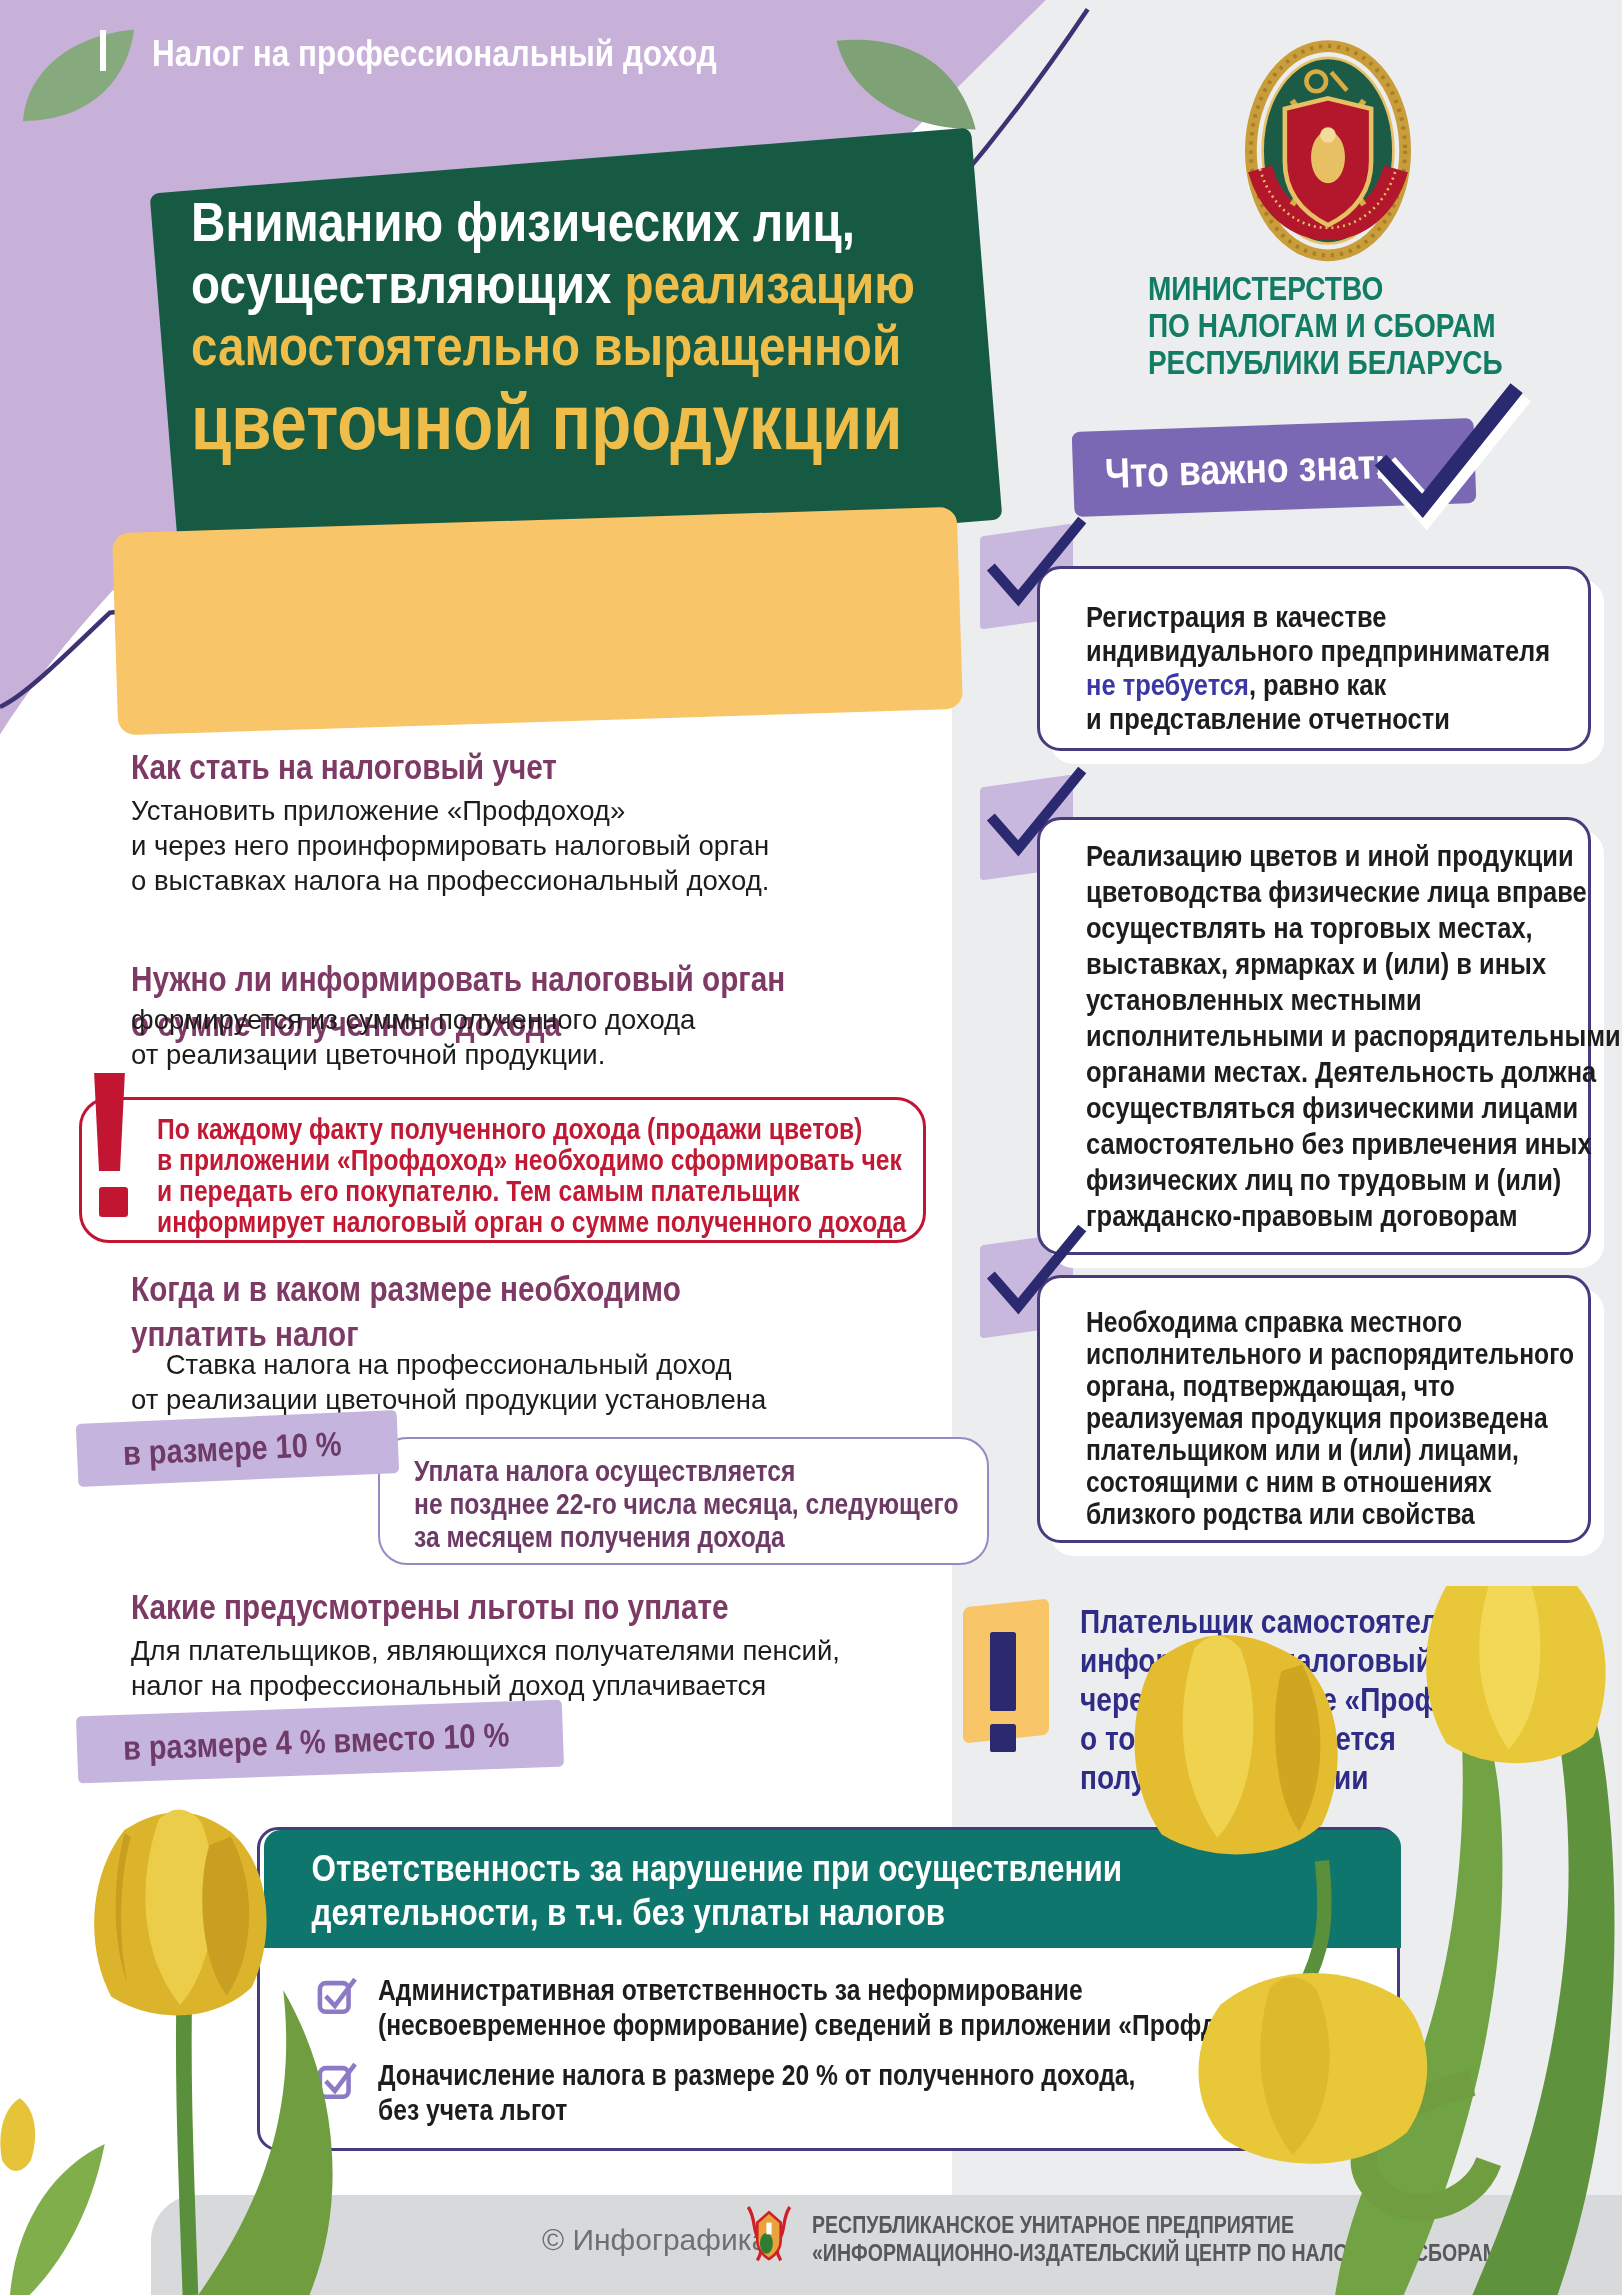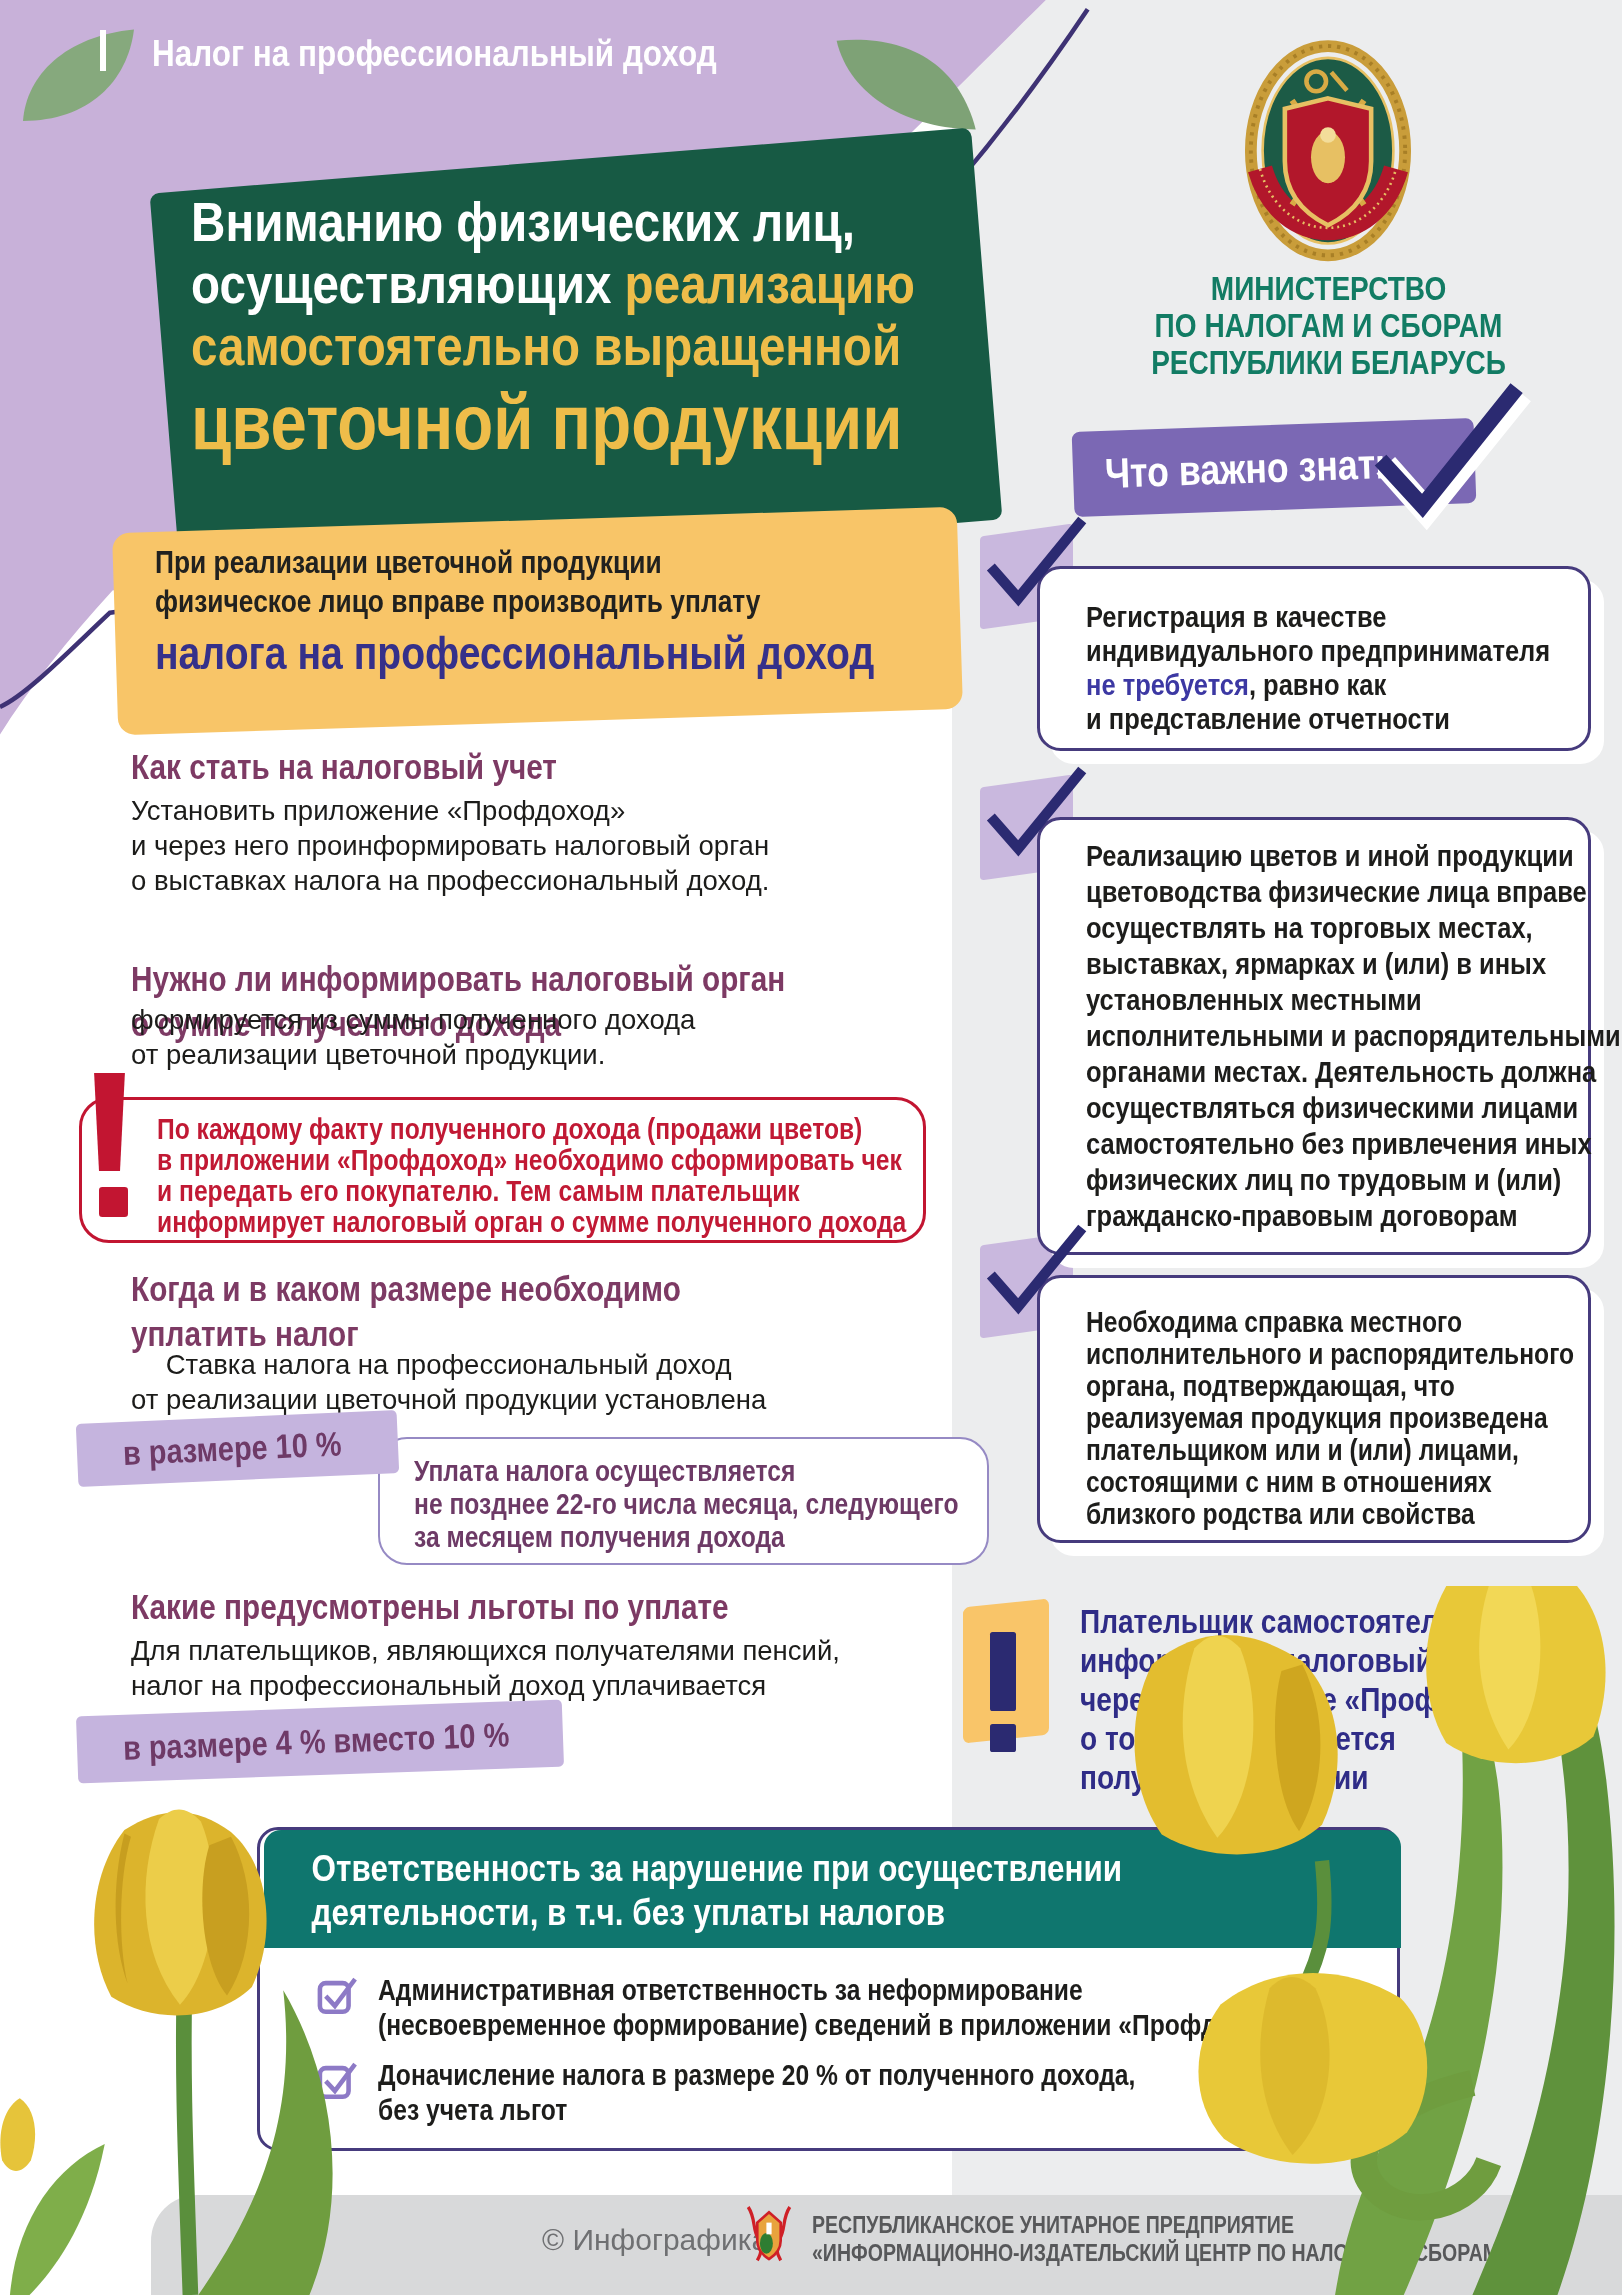--- a/index.html
+++ b/index.html
@@ -63,44 +63,37 @@
     <path d="M26,200 C60,320 200,320 234,200" stroke="#b2172b" stroke-width="38" fill="none"></path>
     <path d="M26,200 C60,320 200,320 234,200" stroke="#e7c063" stroke-width="4" fill="none" stroke-dasharray="3 6"></path>
     <path d="M75,95 L185,255 M185,95 L75,255" stroke="#d8ab45" stroke-width="9"></path>
     <circle cx="112" cy="66" r="15" fill="none" stroke="#d8ab45" stroke-width="7"></circle>
     <path d="M135,52 l24,28" stroke="#d8ab45" stroke-width="7"></path>
     <path d="M130,92 L196,108 V188 C196,238 166,268 130,286 C94,268 64,238 64,188 V108 Z" fill="#b2172b" stroke="#e7c063" stroke-width="7"></path>
     <ellipse cx="130" cy="182" rx="26" ry="40" fill="#e7c063"></ellipse>
     <circle cx="130" cy="148" r="12" fill="#f3dd9a"></circle>
   </svg>
 
-  <div class="abs" style="left:1116px;top:270px;width:425px;text-align:center;">
+  <div class="abs" style="left:1116px;top:270px;width:425px;">
     <div class="condc b" style="font-size:33px;line-height:37px;color:#127c64;">
       <div>МИНИСТЕРСТВО</div>
       <div>ПО НАЛОГАМ И СБОРАМ</div>
       <div>РЕСПУБЛИКИ БЕЛАРУСЬ</div>
     </div>
   </div>
 
   <div class="abs" style="left:1073px;top:425px;width:402px;height:85px;background:#7b68b4;border-radius:7.9px;transform:rotate(-2deg);">
     <div class="condc b" style="font-size:42px;color:#ffffff;line-height:85px;margin-right:46px;text-align:center;">Что важно знать</div>
   </div>
   <svg class="abs" style="left:1374px;top:380px;" width="157" height="151" viewBox="0 0 240 230">
     <polyline points="18,130 80,200 225,20" fill="none" stroke="#ffffff" stroke-width="38"></polyline>
     <polyline points="10,122 74,192 218,12" fill="none" stroke="#2b2a71" stroke-width="24"></polyline>
   </svg>
 
   <div class="abs" style="left:115px;top:520px;width:845px;height:202px;background:#f8c568;border-radius:17px;transform:rotate(-1.8deg);"></div>
-  <div class="abs" style="left:155px;top:543px;">
-    <div class="cond b" style="font-size:31px;line-height:39px;color:#21211f;">
-      <div>При реализации цветочной продукции</div>
-      <div>физическое лицо вправе производить уплату</div>
-    </div>
-    <div class="cond b" style="font-size:46px;line-height:55px;color:#35308a;margin-top:5.2px;">налога на профессиональный доход</div>
-  </div>
 
   <div class="abs cond h-sec" style="left:131px;top:746px;">Как стать на налоговый учет</div>
   <div class="abs body-t" style="left:131px;top:793px;">
     <div>Установить приложение «Профдоход»</div>
     <div>и через него проинформировать налоговый орган</div>
     <div>о выставках налога на профессиональный доход.</div>
   </div>
 
   <div class="abs" style="left:131px;top:958px;">
     <div class="cond h-sec">Нужно ли информировать налоговый орган</div>

